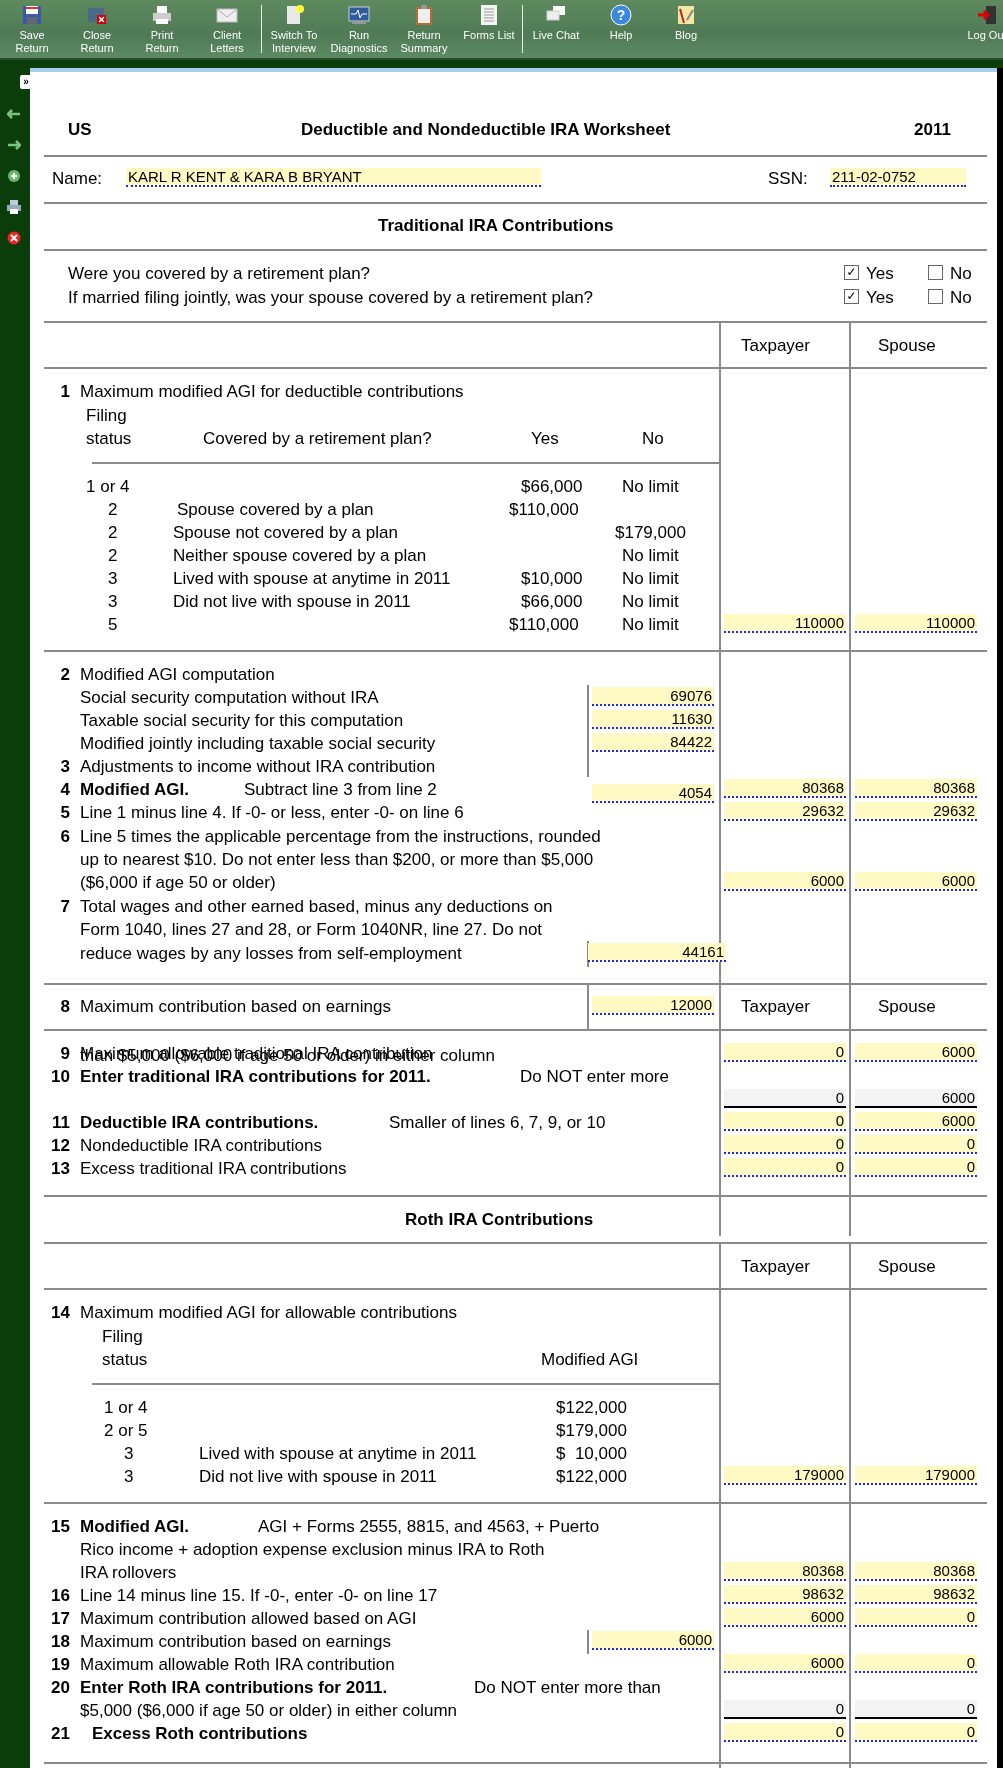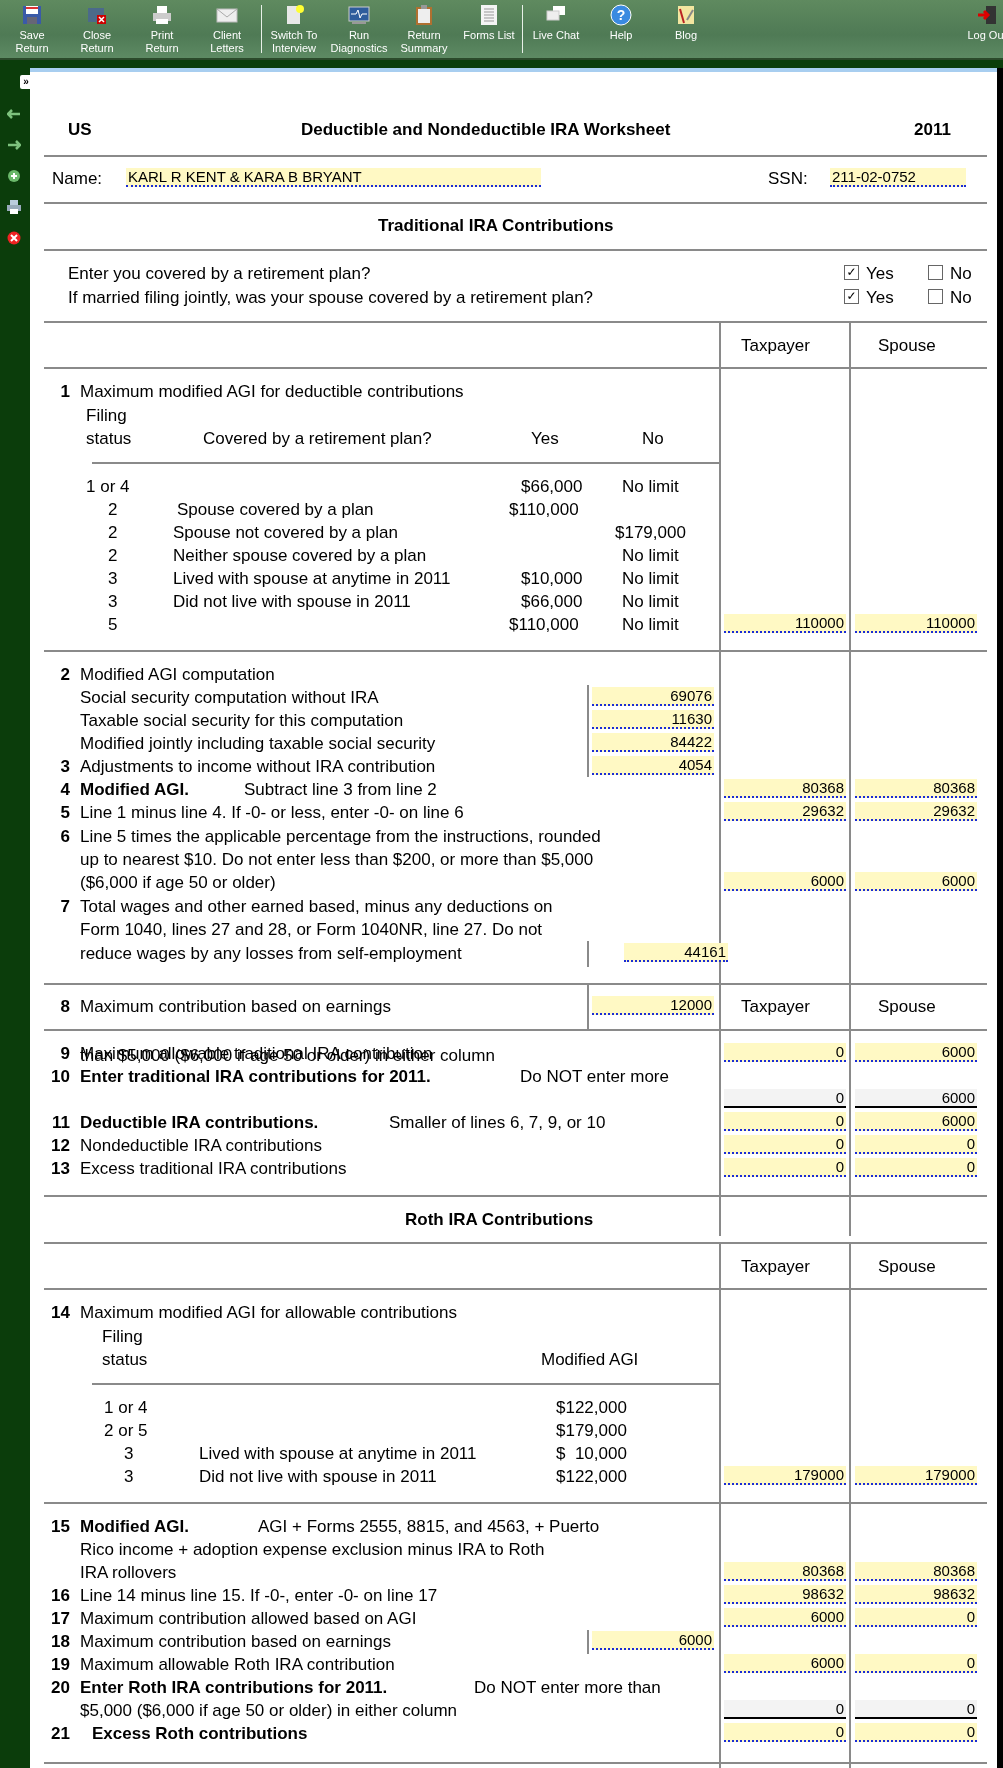--- a/index.html
+++ b/index.html
@@ -167,21 +167,21 @@
 
     <div class="txt" style="left:8px;top:97px">Name:</div>
     <div class="field left" style="left:82px;top:96px;width:415px">KARL R KENT &amp; KARA B BRYANT</div>
     <div class="txt" style="left:724px;top:97px">SSN:</div>
     <div class="field left" style="left:786px;top:96px;width:136px">211-02-0752</div>
     <div class="hline" style="top:130px"></div>
 
     <div class="txt b" style="left:334px;top:144px">Traditional IRA Contributions</div>
     <div class="hline" style="top:177px"></div>
 
-    <div class="txt" style="left:24px;top:192px">Enter you covered by a retirement plan?</div>
+    <div class="txt" style="left:24px;top:192px">Were you covered by a retirement plan?</div>
     <div class="txt" style="left:24px;top:216px">If married filing jointly,  was your spouse covered by a retirement plan?</div>
     <div class="cb" style="left:800px;top:193px">✓</div>
     <div class="txt" style="left:822px;top:192px">Yes</div>
     <div class="cb" style="left:884px;top:193px"></div>
     <div class="txt" style="left:906px;top:192px">No</div>
     <div class="cb" style="left:800px;top:217px">✓</div>
     <div class="txt" style="left:822px;top:216px">Yes</div>
     <div class="cb" style="left:884px;top:217px"></div>
     <div class="txt" style="left:906px;top:216px">No</div>
     <div class="hline" style="top:249px"></div>
@@ -240,21 +240,21 @@
     <div class="txt" style="left:36px;top:593px">Modified AGI computation</div>
     <div class="vbar" style="left:543px;top:613px;height:92px"></div>
     <div class="txt" style="left:36px;top:616px">Social security computation without IRA</div>
     <div class="field" style="left:548px;top:615px;width:122px">69076</div>
     <div class="txt" style="left:36px;top:639px">Taxable social security for this computation</div>
     <div class="field" style="left:548px;top:638px;width:122px">11630</div>
     <div class="txt" style="left:36px;top:662px">Modified jointly including taxable social security</div>
     <div class="field" style="left:548px;top:661px;width:122px">84422</div>
     <div class="lnum" style="left:-2px;top:685px">3</div>
     <div class="txt" style="left:36px;top:685px">Adjustments to income without IRA contribution</div>
-    <div class="field" style="left:548px;top:684px;width:122px">4054</div>
+    <div class="field" style="left:548px;top:712px;width:122px">4054</div>
 
     <div class="lnum" style="left:-2px;top:708px">4</div>
     <div class="txt b" style="left:36px;top:708px">Modified AGI.</div>
     <div class="txt" style="left:200px;top:708px">Subtract line 3 from line 2</div>
     <div class="field" style="left:680px;top:707px;width:122px">80368</div>
     <div class="field" style="left:811px;top:707px;width:122px">80368</div>
 
     <div class="lnum" style="left:-2px;top:731px">5</div>
     <div class="txt" style="left:36px;top:731px">Line 1 minus line 4.  If -0- or less,  enter -0- on line 6</div>
     <div class="field" style="left:680px;top:730px;width:122px">29632</div>
@@ -265,21 +265,21 @@
     <div class="txt" style="left:36px;top:778px">up to nearest $10. Do not enter less than $200,  or more than $5,000</div>
     <div class="txt" style="left:36px;top:801px">($6,000 if age 50 or older)</div>
     <div class="field" style="left:680px;top:800px;width:122px">6000</div>
     <div class="field" style="left:811px;top:800px;width:122px">6000</div>
 
     <div class="lnum" style="left:-2px;top:825px">7</div>
     <div class="txt" style="left:36px;top:825px">Total wages and other earned based,  minus any deductions on</div>
     <div class="txt" style="left:36px;top:848px">Form 1040,  lines 27 and 28,  or Form 1040NR,  line 27.  Do not</div>
     <div class="txt" style="left:36px;top:872px">reduce wages by any losses from self-employment</div>
     <div class="vbar" style="left:543px;top:869px;height:26px"></div>
-    <div class="field" style="left:580px;top:871px;width:104px">44161</div>
+    <div class="field" style="left:544px;top:871px;width:138px">44161</div>
     <div class="hline" style="top:911px"></div>
 
     <div class="vbar" style="left:543px;top:911px;height:46px"></div>
     <div class="lnum" style="left:-2px;top:925px">8</div>
     <div class="txt" style="left:36px;top:925px">Maximum contribution based on earnings</div>
     <div class="field" style="left:548px;top:924px;width:122px">12000</div>
     <div class="txt" style="left:697px;top:925px">Taxpayer</div>
     <div class="txt" style="left:834px;top:925px">Spouse</div>
     <div class="hline" style="top:957px"></div>
 

